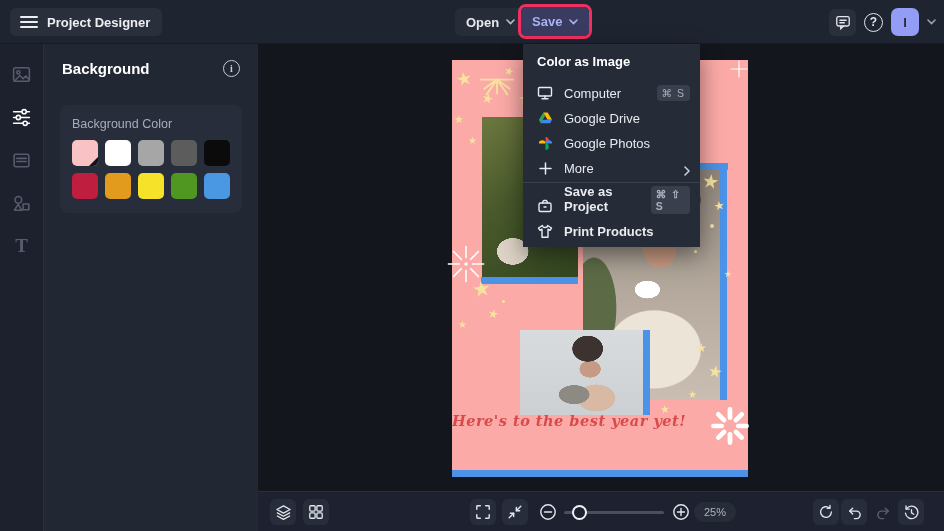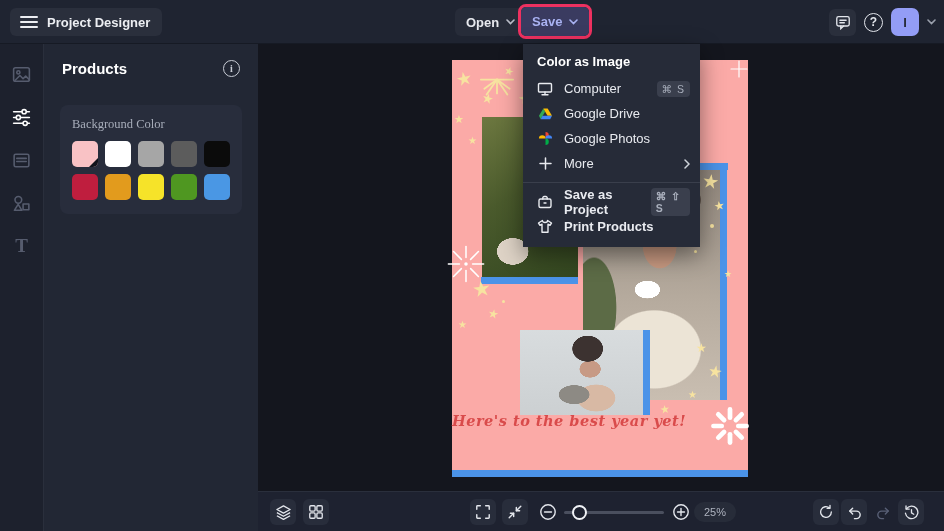--- a/index.html
+++ b/index.html
@@ -26,21 +26,21 @@
   .rail-item .tglyph { font-size:19px; font-weight:bold; font-family:"Liberation Serif", serif; }
 
   
   .panel { position:absolute; top:44px; left:44px; bottom:0; width:214px; background:#222734; z-index:30; }
   .panel-head { display:flex; align-items:center; justify-content:space-between; padding:16px 18px 12px 18px; }
   .panel-title { font-size:15px; font-weight:bold; color:#ffffff; }
   .info-circle { width:17px; height:17px; border:1.5px solid #c9cdd6; border-radius:50%; color:#c9cdd6; font-size:10px; font-weight:bold; display:flex; align-items:center; justify-content:center; font-family:"Liberation Serif", serif; cursor:pointer; }
   .resize-btn { margin:2px 18px 0 18px; height:26px; background:#A9B3F8; border-radius:6px; color:#232837; font-size:13px; font-weight:bold; display:flex; align-items:center; justify-content:center; cursor:pointer; }
   .dims { text-align:center; font-size:12px; color:#99a0ad; margin-top:8px; }
   .bg-card { margin:16px 16px 0 16px; background:#282d3c; border-radius:8px; padding:12px 12px 14px 12px; }
-  .bg-label { font-size:12.5px; color:#a7adba; margin-bottom:9px;font-family:Liberation Serif, serif; }
+  .bg-label { font-size:12.5px; color:#a7adba; margin-bottom:9px; }
   .swatch-row { display:flex; gap:7px; margin-top:7px; }
   .swatch { width:26px; height:26px; border-radius:5px; cursor:pointer; position:relative; overflow:hidden; }
   .swatch.custom::after { content:""; position:absolute; right:0; bottom:0; border-left:9px solid transparent; border-bottom:9px solid #12141c; }
 
   
   .main { position:absolute; top:44px; left:258px; right:0; bottom:0; background:#14161e; }
   .canvas-area { position:absolute; top:0; left:0; right:0; bottom:40px; overflow:hidden; }
   .design-card { position:absolute; left:194px; top:16px; width:296px; height:417px; }
   .photo { position:absolute; }
   .photo1 { left:30px; top:57px; width:96px; height:160px;
@@ -68,21 +68,21 @@
   .accent-bar { position:absolute; }
   .bottom-bar { position:absolute; left:0; top:410px; width:296px; height:7px; }
   .headline { position:absolute; left:0; top:352px; width:100%; text-align:left; font-family:"DejaVu Serif", serif; font-style:italic; font-weight:bold; font-size:14.5px; letter-spacing:0.5px; cursor:pointer; }
   .star { position:absolute; color:#F7E3A0; line-height:1; cursor:default; }
   .dot { position:absolute; background:#F7E3A0; border-radius:50%; }
   .burst { position:absolute; }
 
   
   .dropdown { position:absolute; left:523px; top:44px; width:177px; background:#262b38; box-shadow:0 8px 22px rgba(0,0,0,.45); z-index:60; padding-bottom:8px; }
   .dd-header { padding:10px 14px 7px 14px; font-size:13px; font-weight:bold; color:#ffffff; }
-  .dd-item { height:25px; display:flex; align-items:center; gap:11px; padding:0 10px 0 14px; font-size:13px; color:#e9ebf0; cursor:pointer; }
+  .dd-item { height:25px; display:flex; align-items:flex-end; gap:11px; padding:0 10px 0 14px; font-size:13px; color:#e9ebf0; cursor:pointer; }
   .dd-item .ico { width:16px; height:16px; display:flex; align-items:center; justify-content:center; flex:none; }
   .dd-badge { margin-left:auto; background:#3a3f4d; border-radius:4px; padding:2px 5px; font-size:10.5px; color:#aab0bd; letter-spacing:1px; }
   .dd-chevron { margin-left:auto; color:#cfd3da; }
   .dd-divider { height:1px; background:#3a3f4c; margin:6px 0; }
   .bf-logo { width:15px; height:15px; border-radius:50%;
     background: radial-gradient(circle at 50% 50%, #262b38 0 3.5px, transparent 3.7px),
                 conic-gradient(#8b5cf6,#3b82f6,#22c55e,#eab308,#ef4444,#b13bf0,#8b5cf6); }
 
   
   .toolbar { position:absolute; bottom:0; left:0; right:0; height:40px; background:#1e2230; border-top:1px solid #2a2f3c; }
@@ -187,21 +187,21 @@
         </g>
       </svg>
   </div>
   <div class="rail-item">
     <span class="tglyph">T</span>
   </div>
 </nav>
 
 <aside class="panel">
   <div class="panel-head">
-    <span class="panel-title">Products</span>
+    <span class="panel-title">Background</span>
     <span class="info-circle">i</span>
   </div>
 
   <div class="bg-card">
     <div class="bg-label">Background Color</div>
     <div class="swatch-row">
       <div class="swatch custom" style="background: rgb(249, 194, 197);"></div>
       <div class="swatch" style="background: rgb(255, 255, 255);"></div>
       <div class="swatch" style="background: rgb(166, 166, 166);"></div>
       <div class="swatch" style="background: rgb(92, 92, 92);"></div>

